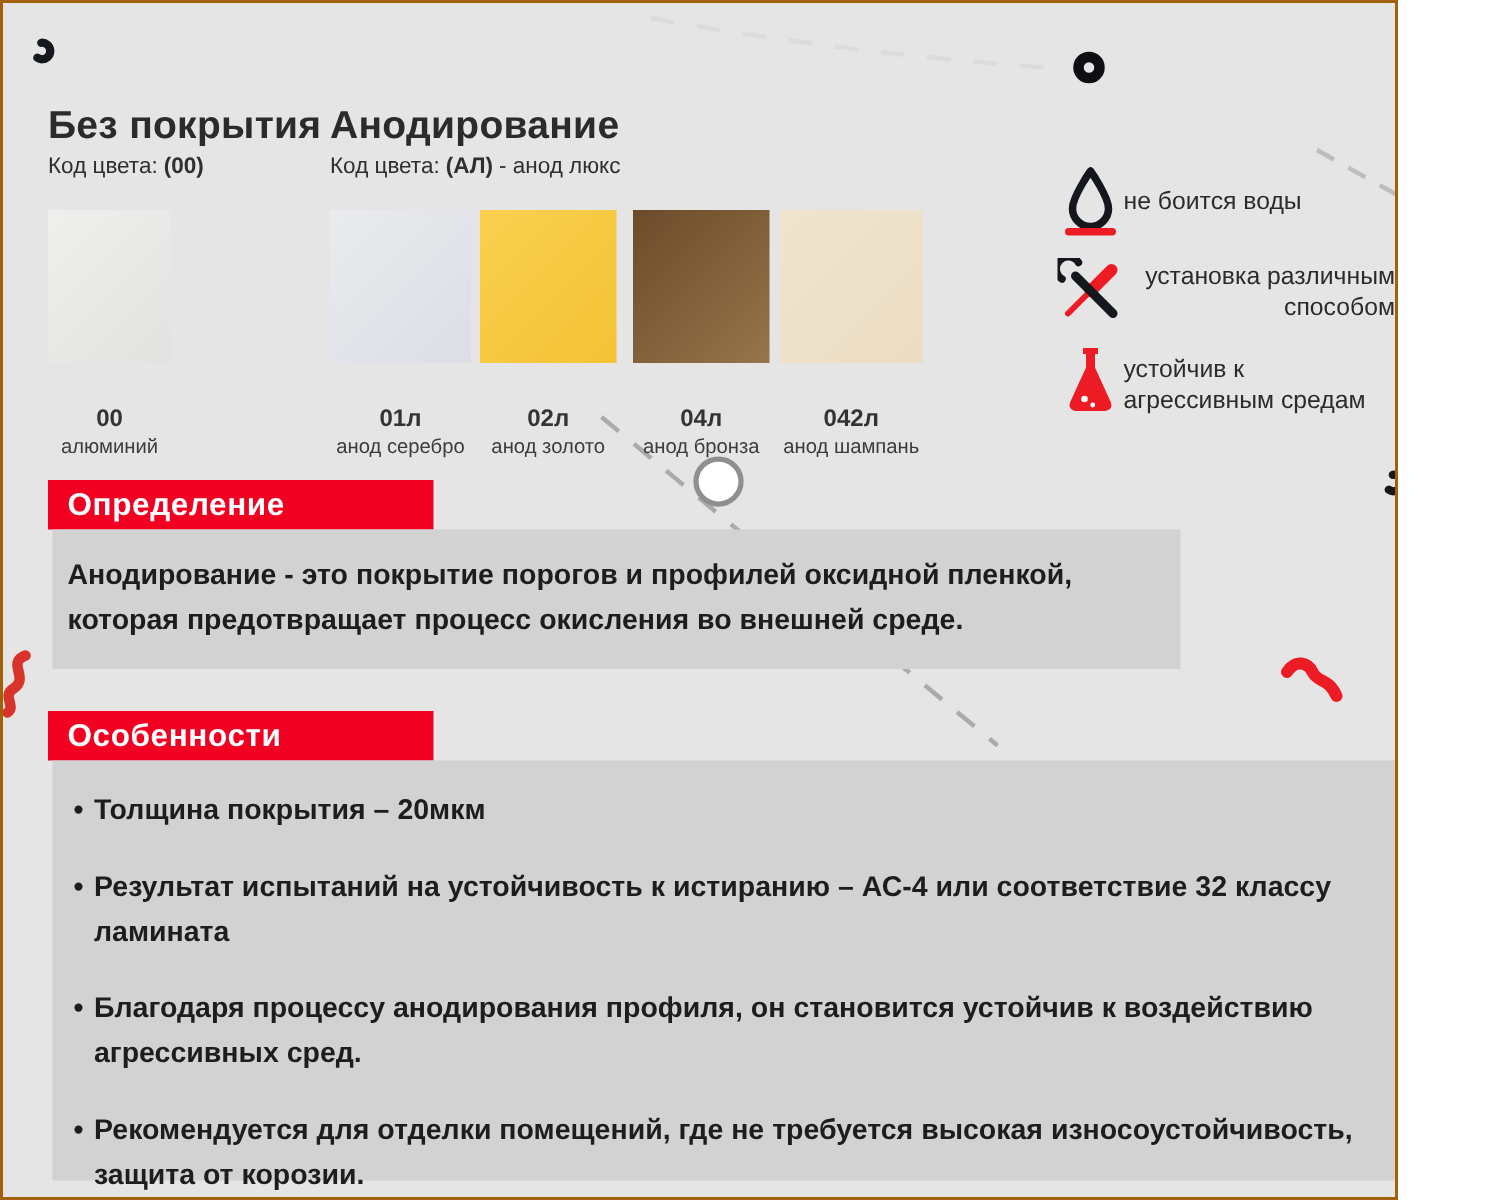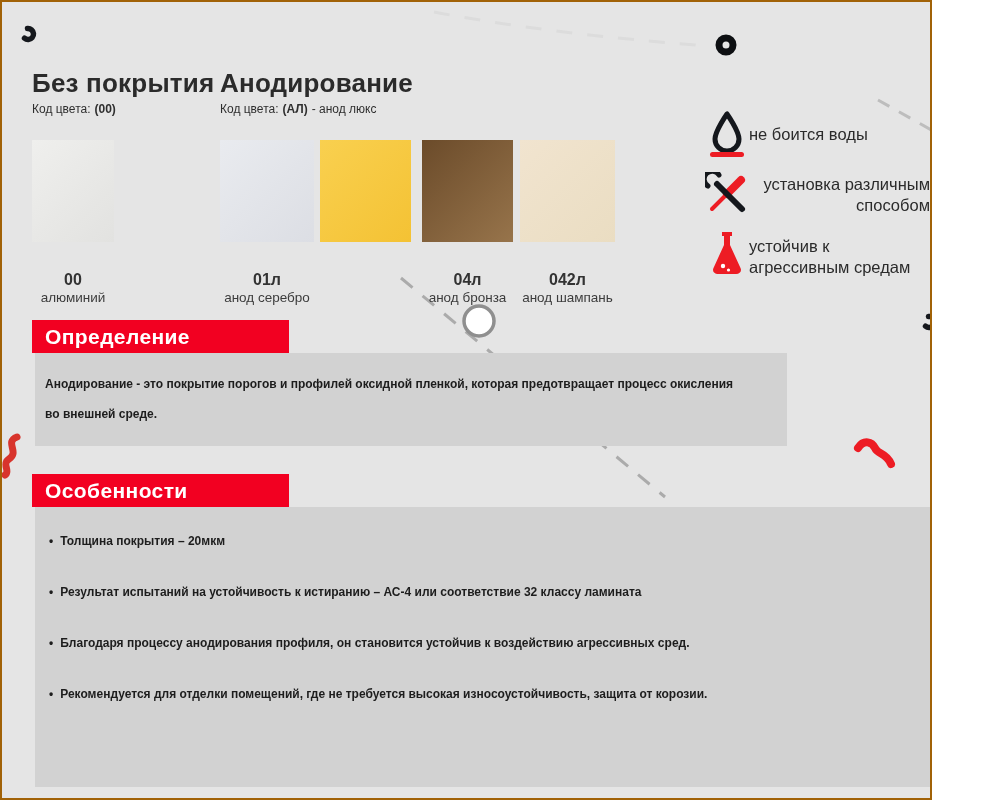--- a/index.html
+++ b/index.html
@@ -6,21 +6,21 @@
   body { background:#fff; font-family:"Liberation Sans", sans-serif; }
   .page { position:relative; width:932px; height:800px; background:#e5e5e5;
           border:2px solid #a16207; overflow:hidden; }
 
   
   .deco { position:absolute; z-index:0; pointer-events:none; }
 
   
   .group-header { position:absolute; z-index:1; }
   .group-title { font-size:26px; font-weight:800; color:#2b2b2b; letter-spacing:.2px; }
-  .code-line { margin-top:3px; font-size:12px; color:#2f2f2f; }
+  .code-line { margin-top:3px; font-size:15px; color:#2f2f2f; }
   .code-line .bold { font-weight:800; }
   .code-line span { margin-right:4px; }
 
   
   .swatch { position:absolute; top:138px; height:102px; z-index:1; }
   .swatch-label { position:absolute; top:246px; text-align:center; z-index:1;margin-top:23px; }
   .swatch-code { font-size:16px; font-weight:700; color:#333; }
   .swatch-name { font-size:13.5px; color:#3c3c3c; margin-top:1px; }
 
   
@@ -30,21 +30,21 @@
   .benefit-text { font-size:16.5px; line-height:21px; color:#2b2b2b; margin-top:6px; }
   .bt0 { max-width:200px; margin-top:14px; }
   .bt1 { max-width:212px; margin-top:2px;text-align:right; }
   .bt2 { max-width:172px; margin-top:6px; }
 
   
   .banner { position:absolute; width:257px; height:33px; display:flex; align-items:center;
             padding-left:13px; z-index:1; }
   .banner-text { color:#fff; font-size:21px; font-weight:700; letter-spacing:.4px; }
   .gray-box { position:absolute; z-index:1; }
-  .body-text { font-size:12px; font-weight:600; color:#1d1d1d; line-height:30px; }
+  .body-text { font-size:19px; font-weight:600; color:#1d1d1d; line-height:30px; }
 
   .def-banner { left:30px; top:318px; }
   .def-box { left:33px; top:351px; width:752px; height:93px; padding:16px 10px 0 10px; }
   .def-box .body-text { max-width:700px; }
 
   .feat-banner { left:30px; top:472px; }
   .feat-box { left:33px; top:505px; width:907px; height:280px; padding:19px 14px 0 12px; }
   .feat-item { display:flex; margin-bottom:21px; }
   .feat-item .dot { margin:0 7px 0 2px; font-weight:700; }
   .feat-item .body-text { max-width:880px; }
@@ -112,20 +112,24 @@
   <div class="swatch" style="left: 420px; width: 91px; background: linear-gradient(135deg, rgb(107, 75, 42), rgb(151, 116, 75));"></div>
   <div class="swatch" style="left: 518px; width: 95px; background: linear-gradient(135deg, rgb(241, 228, 207), rgb(234, 221, 194));"></div>
 
   <div class="swatch-label" style="left:30px;width:82px;">
     <div class="swatch-code">00</div>
     <div class="swatch-name">алюминий</div>
   </div>
   <div class="swatch-label" style="left:210px;width:110px;">
     <div class="swatch-code">01л</div>
     <div class="swatch-name">анод серебро</div>
+  </div>
+  <div class="swatch-label" style="left:312px;width:103px;">
+    <div class="swatch-code">02л</div>
+    <div class="swatch-name">анод золото</div>
   </div>
   <div class="swatch-label" style="left:414px;width:103px;">
     <div class="swatch-code">04л</div>
     <div class="swatch-name">анод бронза</div>
   </div>
   <div class="swatch-label" style="left:512px;width:107px;">
     <div class="swatch-code">042л</div>
     <div class="swatch-name">анод шампань</div>
   </div>
 

